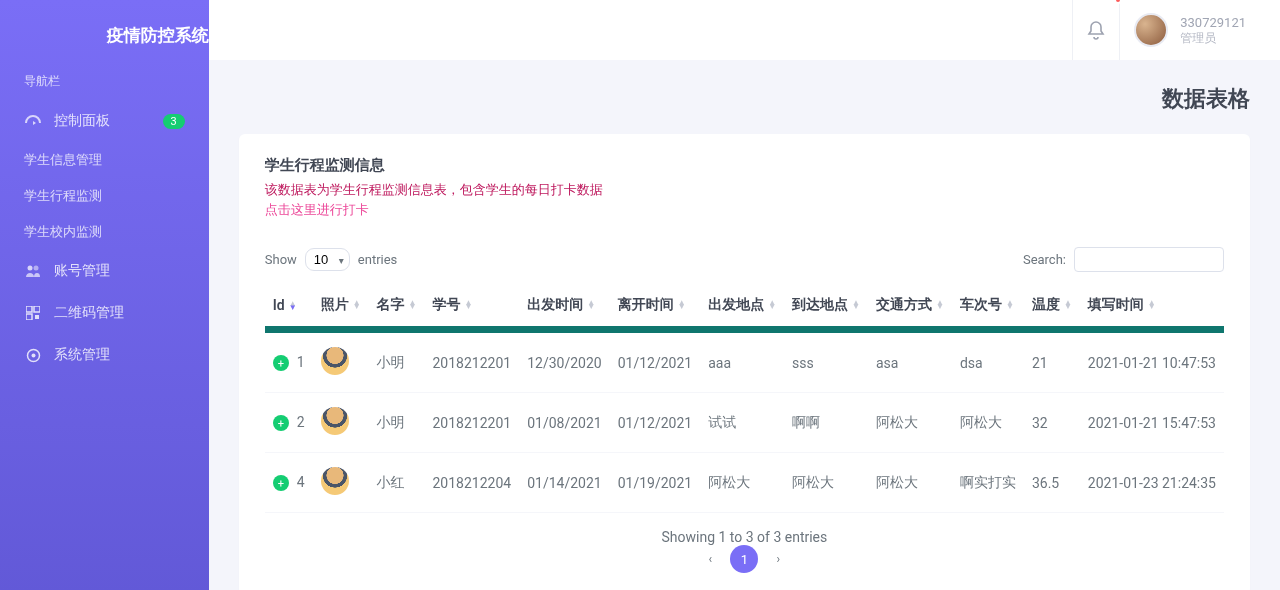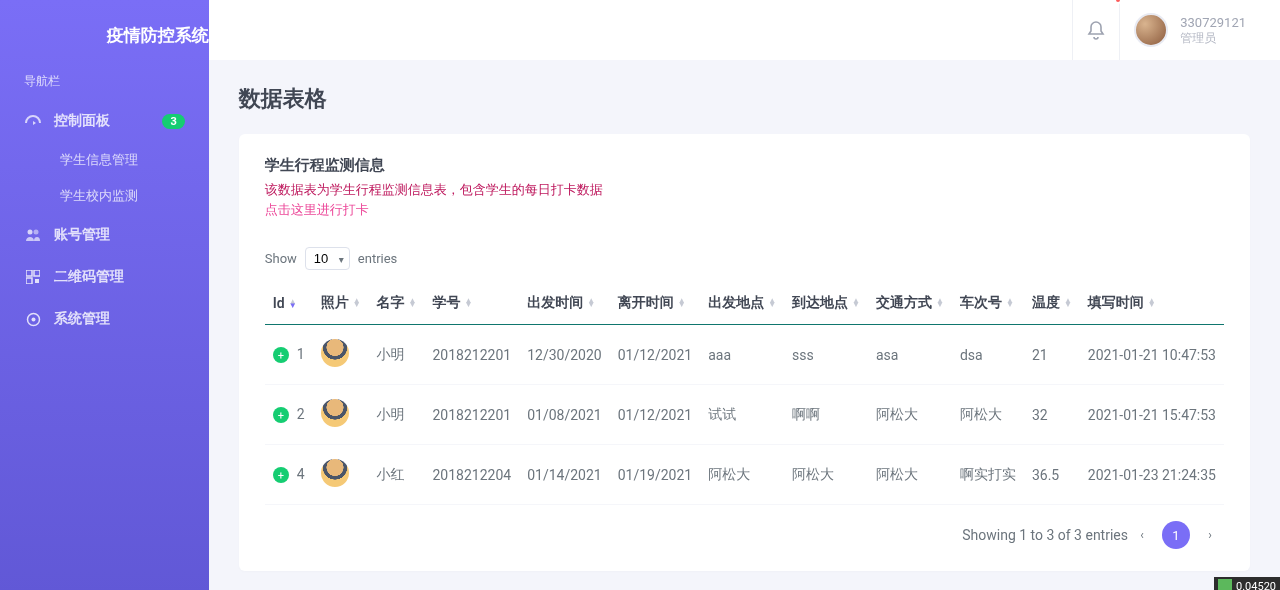--- a/index.html
+++ b/index.html
@@ -4,67 +4,67 @@
   <style>
     * { margin: 0; padding: 0; box-sizing: border-box; }
     body { font-family: -apple-system, BlinkMacSystemFont, "Segoe UI", Roboto, sans-serif; background: #f4f5fb; color: #6c757d; font-size: 14px; }
     
     .app { display: flex; min-height: 590px; width: 1280px; position: relative; }
     
     
     .sidebar { width: 211px; background: linear-gradient(180deg, #7a6ef6 0%, #6158d6 100%); color: #fff; padding-top: 0; }
     .sidebar-brand { font-size: 17px; font-weight: 600; text-align: right; padding: 24px 0 20px; color: #fff; }
     .nav-label { font-size: 12px; color: rgba(255,255,255,0.75); padding: 6px 24px 10px; }
-    .nav-item { display: flex; align-items: center; padding: 12px 24px; color: rgba(255,255,255,0.8); cursor: pointer; font-size: 14px; position: relative; font-weight: bold; }
+    .nav-item { display: flex; align-items: center; padding: 12px 24px; color: rgba(255,255,255,0.8); cursor: pointer; font-size: 14px; position: relative; }
     .nav-item .icon { width: 18px; margin-right: 12px; display: inline-flex; align-items: center; justify-content: center; }
     .nav-item .chev { margin-left: auto; }
     .nav-badge { margin-left: auto; background: #15cd72; color: #fff; border-radius: 10px; font-size: 11px; padding: 1px 8px; min-width: 18px; text-align: center; }
-    .subnav { padding-left: 36px; }
+    .subnav { }
     .subnav .sub-item { padding: 9px 24px; color: rgba(255,255,255,0.75); cursor: pointer; font-size: 13px; }
     
     
     .main { flex: 1; display: flex; flex-direction: column; background: #f4f5fb; }
     
     
     .topbar { background: #fff; height: 60px; display: flex; align-items: center; justify-content: flex-end; padding: 0 20px; }
     .topbar-item { padding: 0 14px; display: flex; align-items: center; height: 60px; border-left: 1px solid #eef0f5; }
     .bell { position: relative; }
     .bell-dot { position: absolute; top: -4px; right: -3px; width: 8px; height: 8px; background: #fc5a5a; border-radius: 50%; border: 2px solid #fff; }
     .user-info { display: flex; align-items: center; gap: 12px; }
     .avatar-circle { width: 34px; height: 34px; border-radius: 50%; background: radial-gradient(circle at 30% 30%, #d9b48f, #8b5a3c); border: 2px solid #e8eaf2; }
     .user-text { line-height: 1.2; }
     .user-id { font-size: 13px; color: #a0a5b3; }
     .user-role { font-size: 12px; color: #b4b8c4; }
     
     
     .content { padding: 24px 30px; flex: 1; }
-    .page-title { font-size: 22px; font-weight: 600; color: #414754; margin-bottom: 20px; }
+    .page-title { font-size: 22px; font-weight: 600; color: #414754; margin-bottom: 20px; text-align: right; }
     
     .card { background: #fff; border-radius: 6px; padding: 22px 26px; box-shadow: 0 1px 3px rgba(0,0,0,0.02); }
     .card-title { font-size: 15px; font-weight: 600; color: #414754; margin-bottom: 6px; }
     .card-subtitle { font-size: 13px; color: #be185d; margin-bottom: 2px; }
     .card-link { font-size: 13px; color: #ec4899; cursor: pointer; text-decoration: none; }
     
     .table-controls { display: flex; justify-content: space-between; align-items: center; margin: 28px 0 12px; }
     .show-entries { display: flex; align-items: center; gap: 8px; color: #6c757d; font-size: 13px; }
-    .show-entries select { border: 1px solid #dde1eb; border-radius: 4px; padding: 3px 20px 3px 8px; font-size: 13px; appearance: none; background: #fff; }
+    .show-entries select { border: 1px solid #dde1eb; border-radius: 9px; padding: 3px 20px 3px 8px; font-size: 13px; appearance: none; background: #fff; }
     .select-wrap { position: relative; }
     .select-arrow { position: absolute; right: 6px; top: 50%; transform: translateY(-50%); pointer-events: none; font-size: 10px; color: #6c757d; }
     .search-box { display: flex; align-items: center; gap: 8px; color: #6c757d; font-size: 13px; }
     .search-box input { border: 1px solid #dde1eb; border-radius: 4px; padding: 4px 8px; font-size: 13px; width: 150px; }
     
     table { width: 100%; border-collapse: collapse; }
-    thead th { text-align: left; font-size: 14px; font-weight: 600; color: #414754; padding: 12px 8px; border-bottom: 1px solid #0f766e; white-space: nowrap; }
+    thead th { text-align: left; font-size: 14px; font-weight: 600; color: #414754; padding: 12px 8px; border-bottom: 7px solid #0f766e; white-space: nowrap; }
     .sort-icons { display: inline-flex; flex-direction: column; vertical-align: middle; margin-left: 4px; line-height: 0.5; color: #c6cad4; font-size: 8px; }
     .sort-icons .down.active { color: #7a6ef6; }
     tbody td { padding: 14px 8px; border-bottom: 1px solid #f5f6fa; font-size: 14px; color: #6c757d; vertical-align: middle; white-space: nowrap; }
     .expand-btn { width: 16px; height: 16px; border-radius: 50%; background: #15cd72; color: #fff; display: inline-flex; align-items: center; justify-content: center; font-size: 11px; margin-right: 8px; cursor: pointer; line-height: 1; }
     .photo { width: 28px; height: 28px; border-radius: 50%; background: radial-gradient(circle at 50% 30%, #e8b87a 0%, #e8b87a 35%, #4a5568 36%, #4a5568 50%, #f5c976 51%); display: inline-block; }
     
-    .table-footer { display: flex; justify-content: flex-end; align-items: center; margin-top: 16px; }
+    .table-footer { display: flex; justify-content: center; align-items: center; margin-top: 16px; flex-direction: column; }
     .footer-info { font-size: 14px; color: #6c757d; }
     .pagination { display: flex; align-items: center; gap: 6px; }
     .page-btn { width: 28px; height: 28px; border-radius: 50%; display: flex; align-items: center; justify-content: center; font-size: 13px; cursor: pointer; color: #6c757d; }
     .page-btn.active { background: #7a6ef6; color: #fff; }
     .page-btn.arrow { font-size: 12px; }
     
     .corner-widget { position: absolute; bottom: 0; right: 0; background: #2d2d2d; color: #fff; font-size: 11px; padding: 2px 4px; display: flex; align-items: center; gap: 4px; }
     .corner-block { width: 14px; height: 14px; background: #5cb85c; }
     
     svg { display: block; }
@@ -82,20 +82,21 @@
         <svg width="16" height="12" viewBox="0 0 16 12">
             <path d="M8 0a8 8 0 0 0-8 8h2a6 6 0 0 1 12 0h2a8 8 0 0 0-8-8zm0 6l3 2-3 2z" fill="currentColor" opacity="0.9"></path>
           </svg>
       </span>
       <span>控制面板</span>
       <span class="nav-badge">3</span>
     </div>
 
     <div class="subnav">
       <div class="sub-item">学生信息管理</div>
+      <div class="sub-item">学生行程监测</div>
       <div class="sub-item">学生校内监测</div>
     </div>
 
     <div class="nav-item">
       <span class="icon">
         <svg width="16" height="14" viewBox="0 0 16 14">
             <circle cx="5" cy="4" r="2.5" fill="currentColor" opacity="0.9"></circle>
             <circle cx="11" cy="4" r="2.5" fill="currentColor" opacity="0.6"></circle>
             <path d="M1 13c0-2.5 2-4 4-4s4 1.5 4 4M9 13c0-2.5 1-4 3-4s3 1.5 3 4" fill="currentColor" opacity="0.8"></path>
           </svg>
@@ -154,20 +155,24 @@
         <div class="table-controls">
           <div class="show-entries">
             <span>Show</span>
             <span class="select-wrap">
               <select>
                 <option>10</option>
               </select>
               <span class="select-arrow">▾</span>
             </span>
             <span>entries</span>
+          </div>
+          <div class="search-box">
+            <span>Search:</span>
+            <input type="text" value="" style="">
           </div>
         </div>
 
         <table>
           <thead>
             <tr id="header-row">
                 <th><span>Id</span><span class="sort-icons">
                     <span class="up">▲</span>
                     <span class="down active">▼</span>
                   </span></th>

